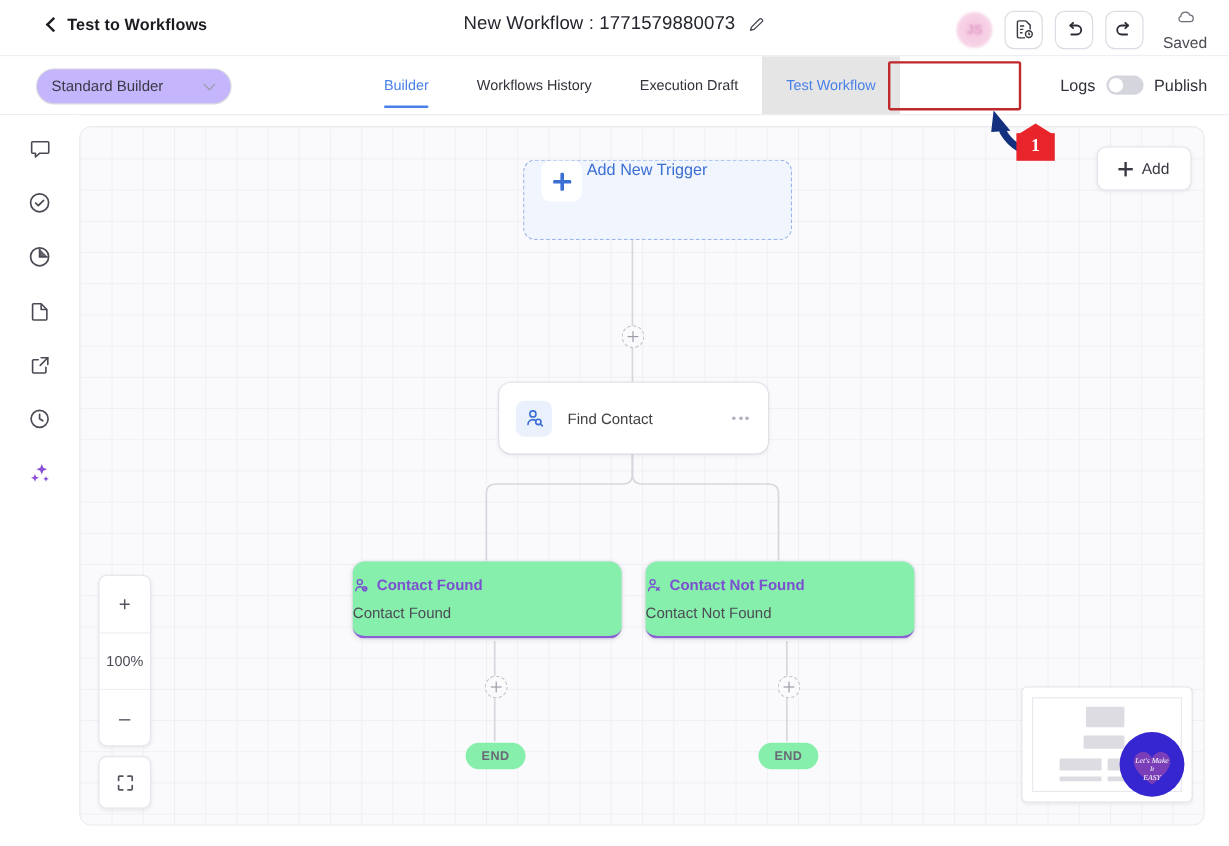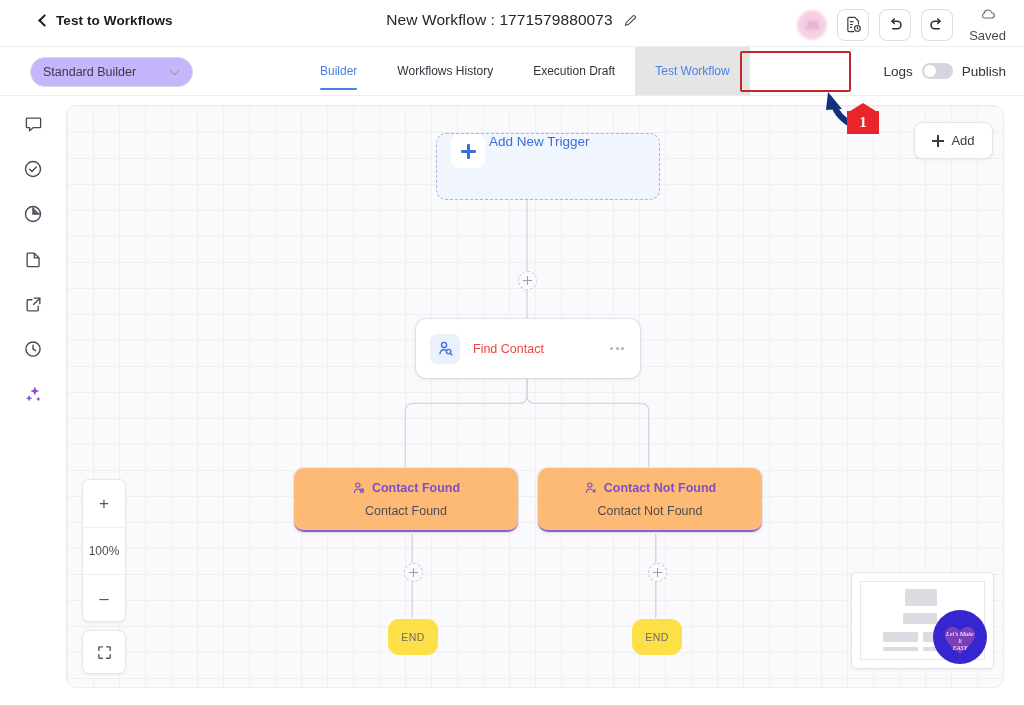--- a/index.html
+++ b/index.html
@@ -207,32 +207,32 @@
     box-shadow: 0 1px 4px rgba(40,40,70,.10), 0 0 0 1px rgba(230,230,238,.9);
     display: flex; align-items: center;
     padding: 0 14px; gap: 13px;
     cursor: pointer;
   }
   .action-ico-box {
     width: 30px; height: 30px; border-radius: 7px;
     background: #eaf0fc;
     display: flex; align-items: center; justify-content: center;
   }
-  .action-label { font-size: 12.5px; color: #ef4444; flex: 1; }
+  .action-label { font-size: 12.5px; color: #404040; flex: 1; }
   .dots { display: flex; gap: 2.5px; padding-right: 2px; cursor: pointer; }
   .dots span { width: 3px; height: 3px; border-radius: 50%; background: #b0b0bc; }
 
   .branch-node {
     width: 224px; height: 64px;
-    background: #fdba74;
+    background: #86efac;
     border-radius: 10px;
     border-bottom: 2.5px solid #8b5fd6;
     box-shadow: 0 1px 4px rgba(40,40,70,.10), 0 0 0 1px rgba(235,235,242,.9);
     display: flex; flex-direction: column;
-    align-items: center; justify-content: center; gap: 9px;
+    justify-content: center; gap: 9px;
     cursor: pointer;
   }
   .branch-node.left { left: 227px; top: 362px; }
   .branch-node.right { left: 471px; top: 362px; }
   .branch-title {
     display: flex; align-items: center; gap: 6px;
     font-size: 12.5px; color: #7b4fd0; font-weight: 600;
   }
   .branch-sub { font-size: 12.5px; color: #4c4c56; }
 
@@ -254,25 +254,25 @@
     content: '';
     position: absolute; height: 9px; width: 1.6px;
     background: #9d9daa;
   }
   .pc-main { left: 451px; top: 165px; }
   .pc-left { left: 337px; top: 457px; }
   .pc-right { left: 581px; top: 457px; }
 
   .end-pill {
     position: absolute;
-    width: 50px; height: 36px;
+    width: 50px; height: 22px;
     border-radius: 11px;
-    background: #fde047;
-    display: flex; align-items: center; justify-content: center;
-    font-size: 10.5px; color: #6a6a76; font-weight: 400;
+    background: #86efac;
+    display: flex; align-items: center; justify-content: center;
+    font-size: 10.5px; color: #6a6a76; font-weight: 700;
     letter-spacing: .4px;
     cursor: pointer;
   }
   .end-left { left: 321px; top: 513px; }
   .end-right { left: 565px; top: 513px; }
 
   
   .zoomctl {
     position: absolute; left: 15px; top: 373px;
     width: 44px;

